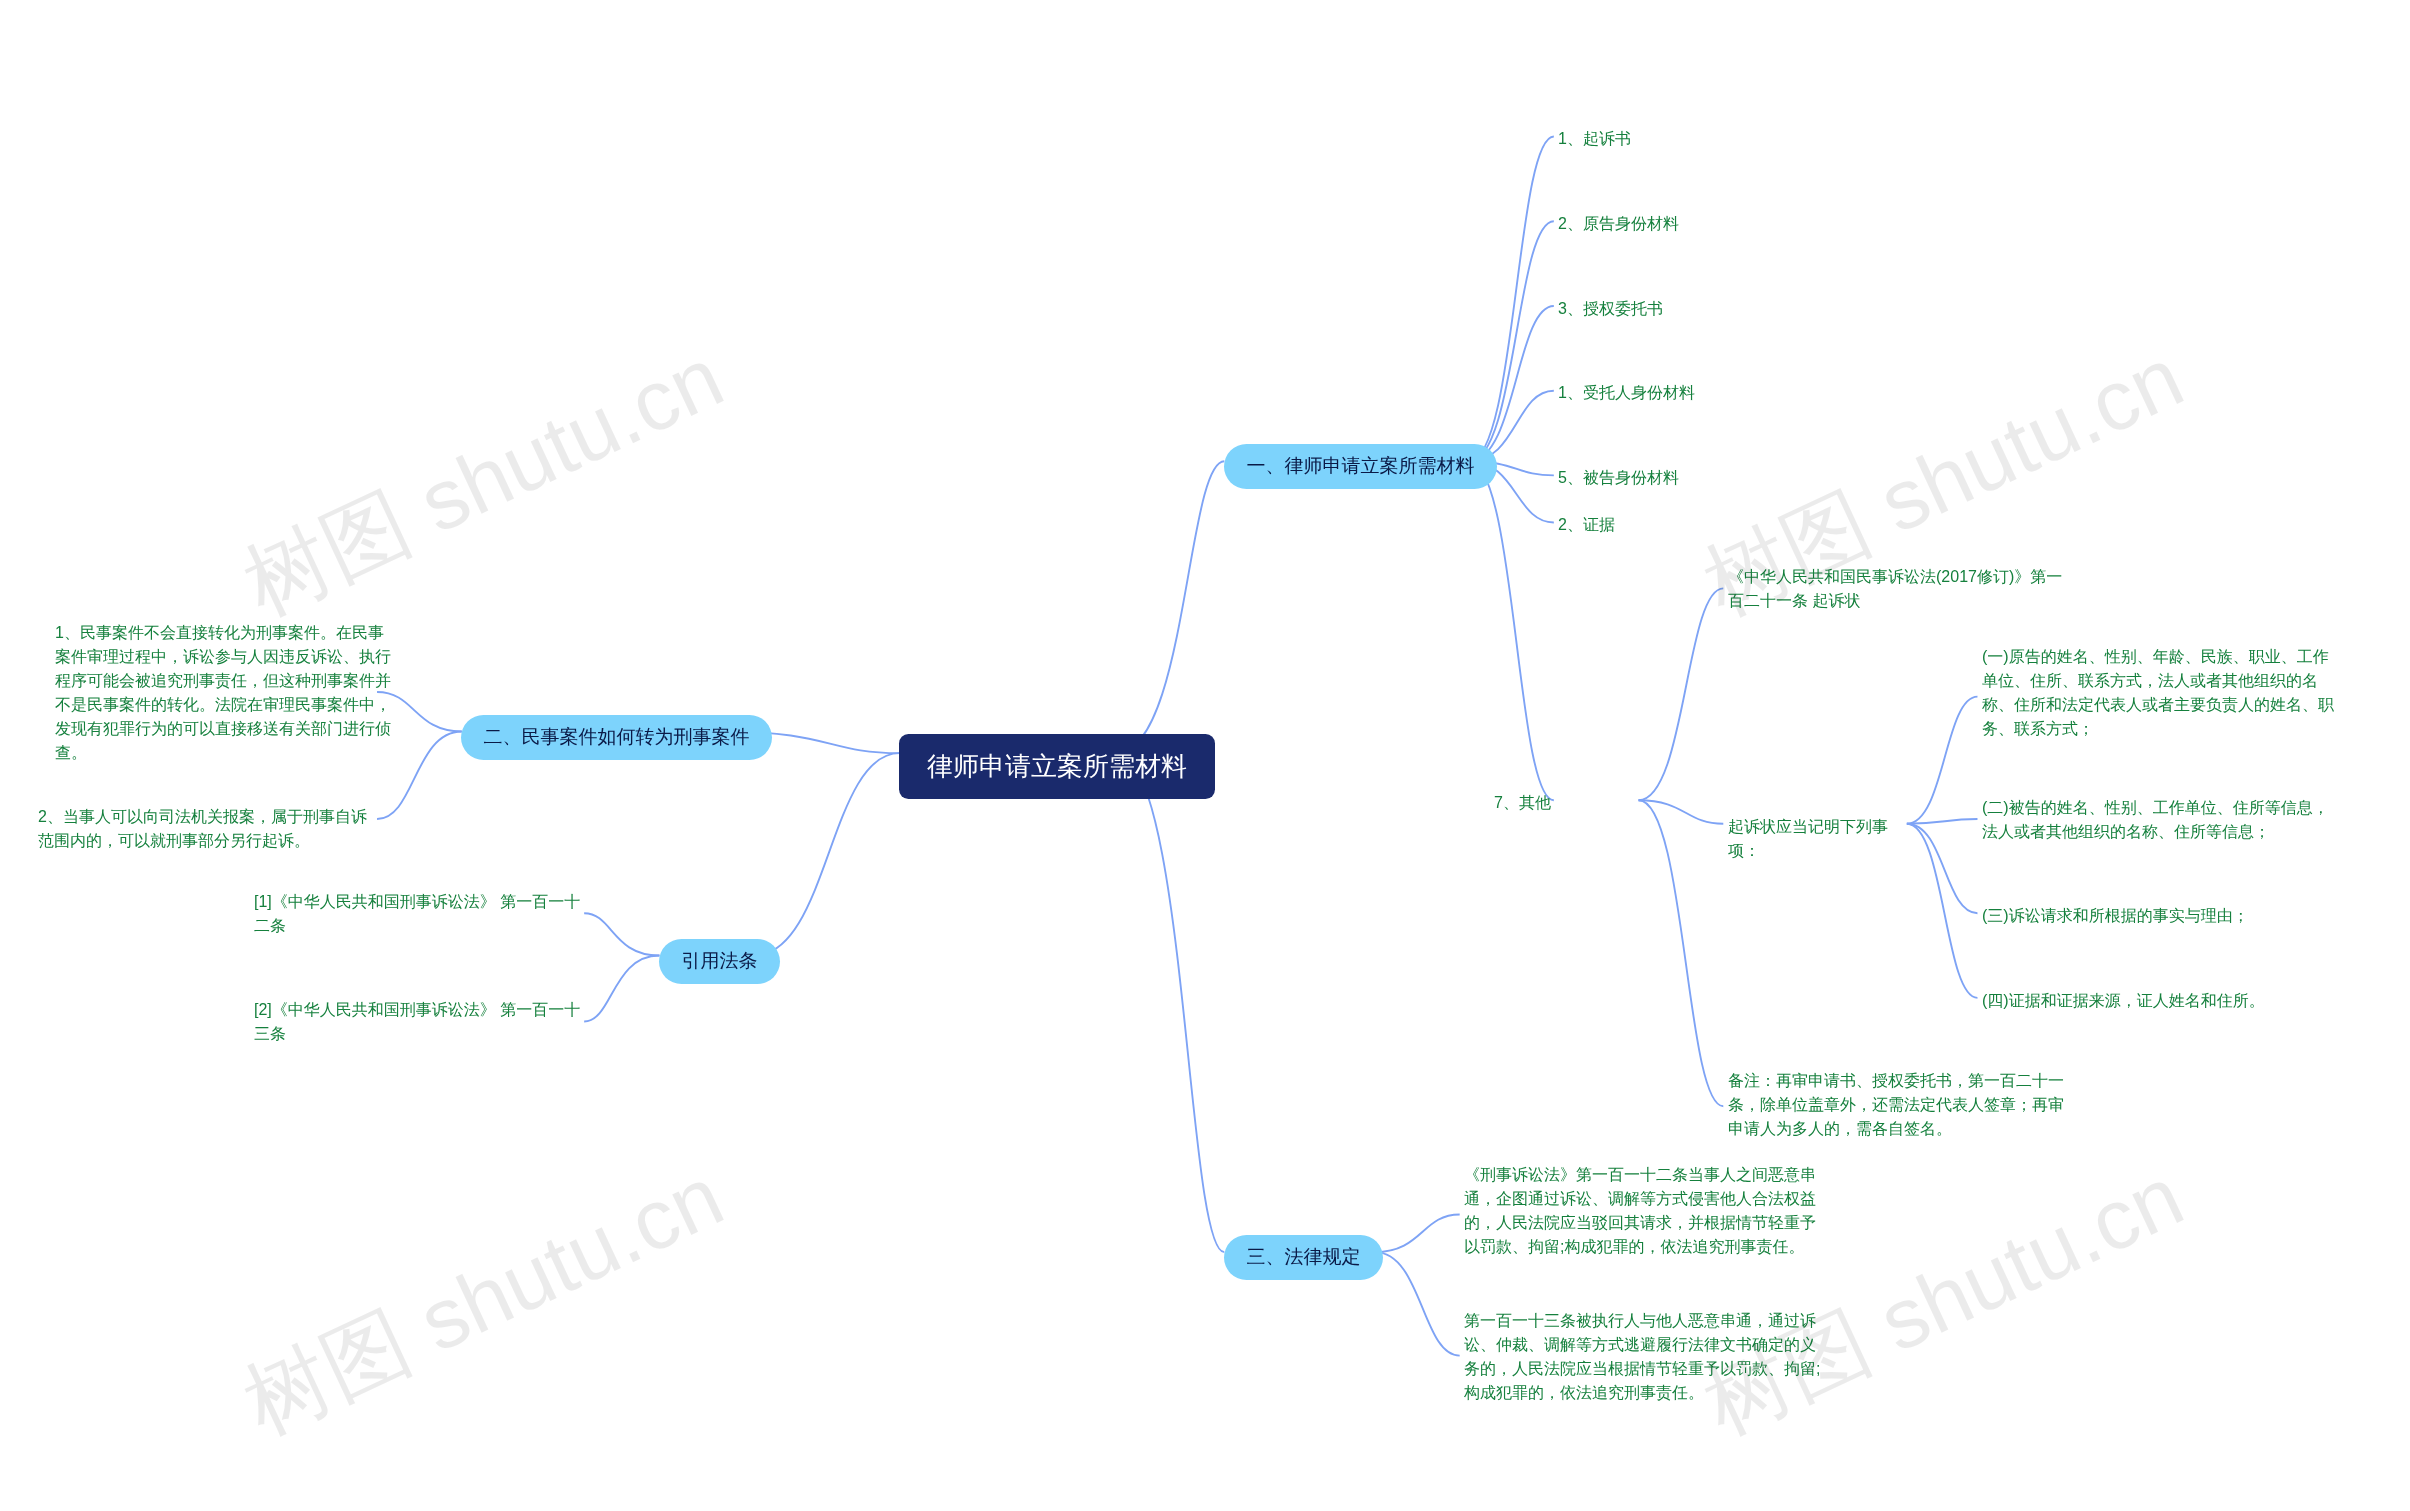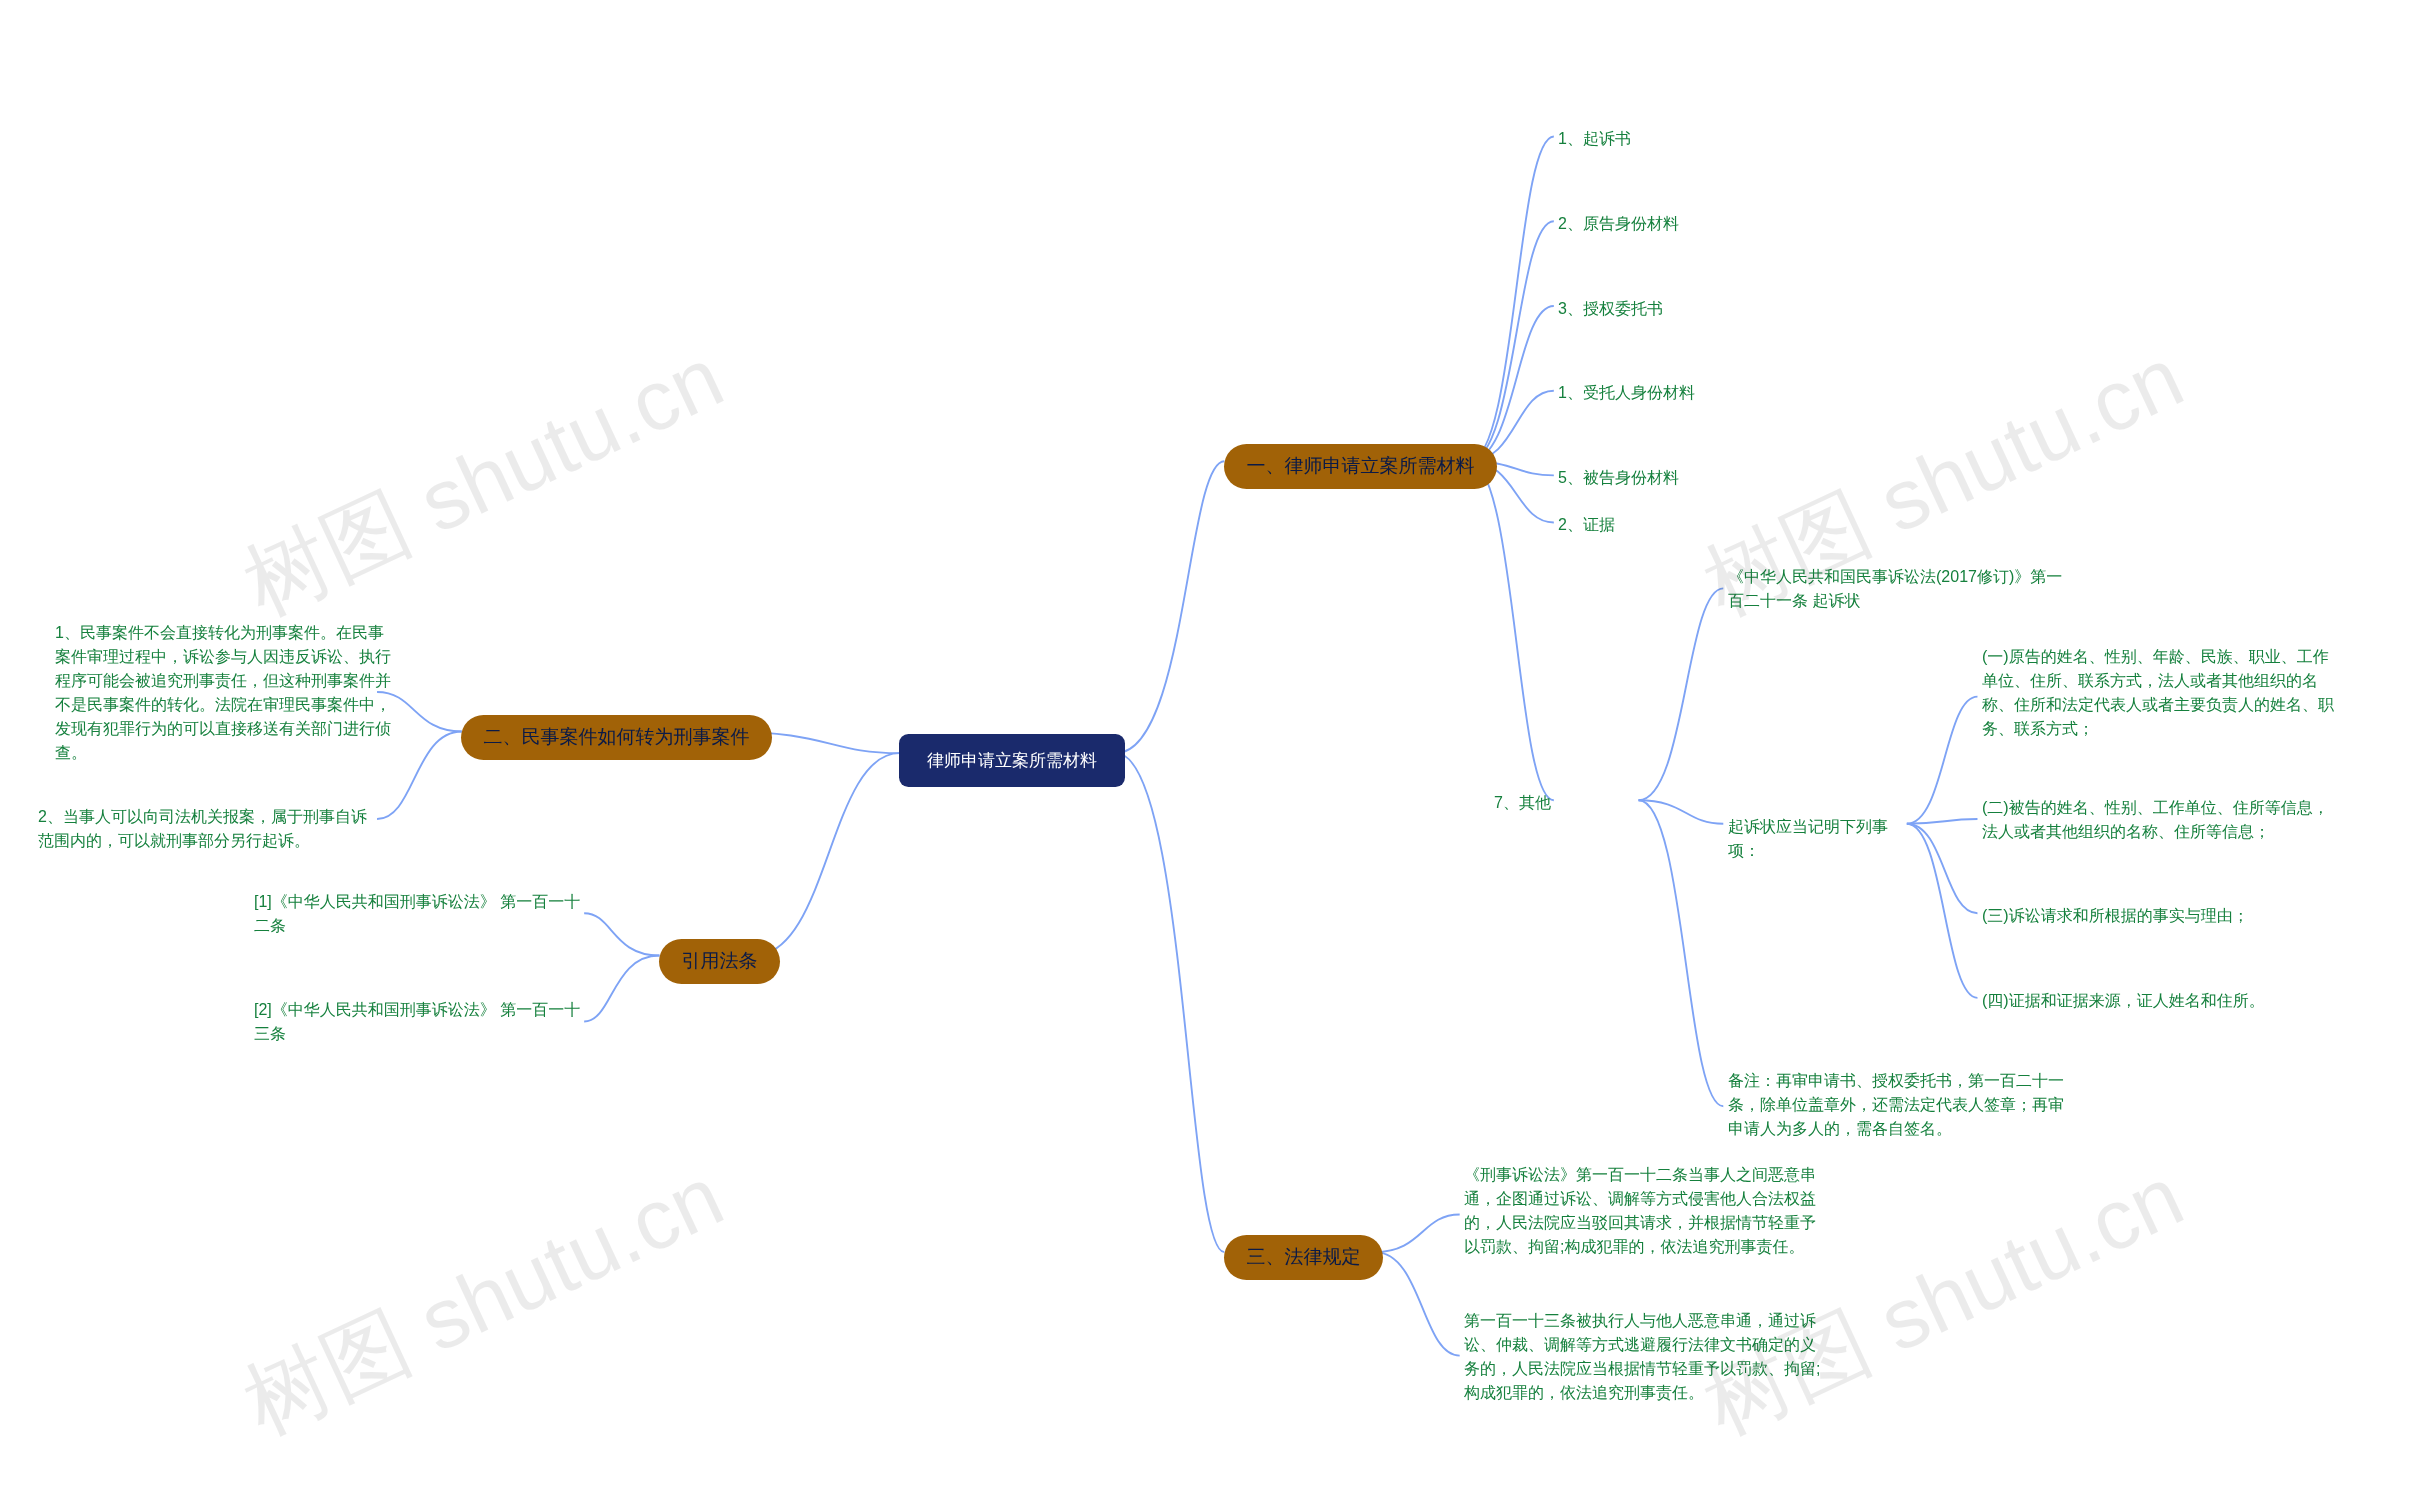--- a/index.html
+++ b/index.html
@@ -1,19 +1,19 @@
 <!DOCTYPE html>
 <html style="font-size:15px"><head>
 <meta charset="utf-8">
 <style>
   html,body{margin:0;padding:0;background:#fff;font-family:"Microsoft YaHei","PingFang SC",Arial,sans-serif;color:#222;}
   #stage{position:relative;width:2411px;height:1511px;overflow:hidden;}
   svg.connectors{position:absolute;left:0;top:0;width:2411px;height:1511px;pointer-events:none;}
-  .center-node{position:absolute;background:#1a2a6c;color:#fff;font-size:17px;padding:15px 28px;border-radius:9.4px;white-space:nowrap;}
-  .branch-node{position:absolute;background:#a16207;color:#0a1a47;font-size:19px;padding:9.4px 22.6px;border-radius:941px;white-space:nowrap;}
+  .center-node{position:absolute;background:#1a2a6c;color:#fff;font-size:26px;padding:15px 28px;border-radius:9.4px;white-space:nowrap;}
+  .branch-node{position:absolute;background:#7dd3fc;color:#0a1a47;font-size:19px;padding:9.4px 22.6px;border-radius:941px;white-space:nowrap;}
   .leaf-node{position:absolute;font-size:16px;line-height:1.5;color:#15803d;width:339px;}
   .leaf-narrow{width:207px;}
   .leaf-wide{width:358px;}
   .watermark{position:absolute;font-size:85px;color:rgba(0,0,0,0.08);transform:rotate(-25deg);white-space:nowrap;font-style:italic;pointer-events:none;font-family:"Segoe UI",Arial,sans-serif;}
   .watermark .brand{font-style:normal;}
 </style>
 </head>
 <body>
 
 <div id="stage">

